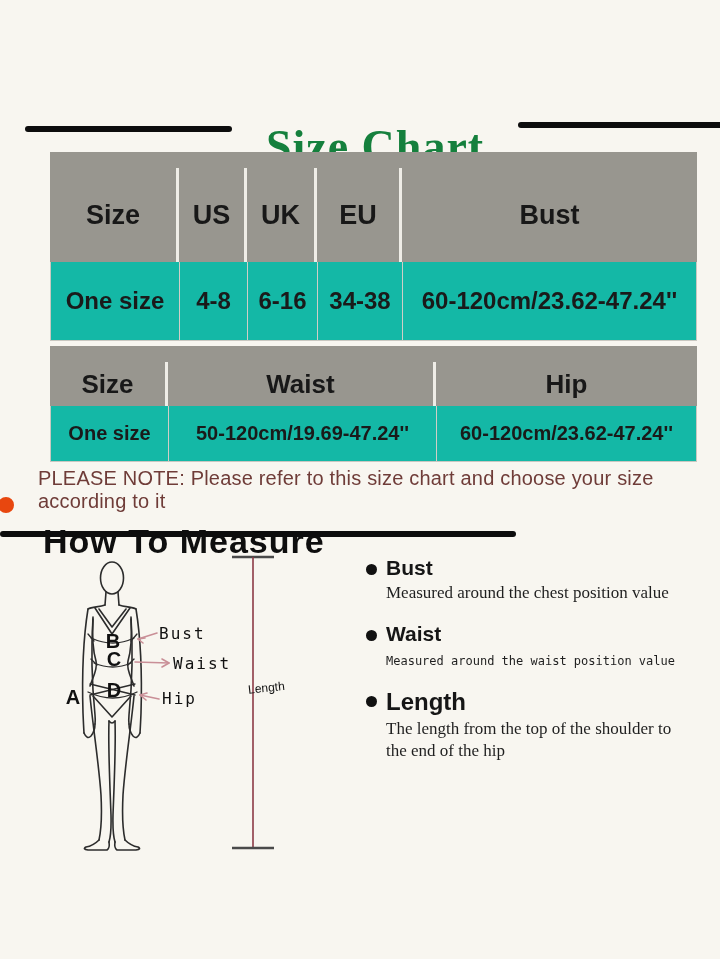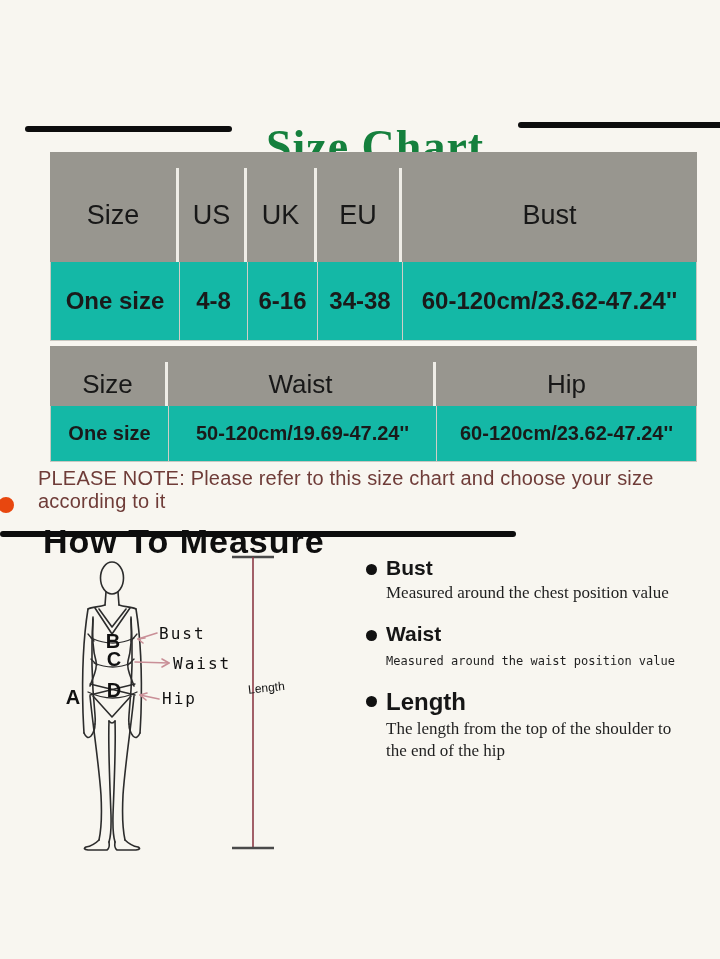--- a/index.html
+++ b/index.html
@@ -26,21 +26,21 @@
 
   
   .table { position:absolute; left:50px; width:647px; }
   .t1 { top:152px; }
   .t2 { top:346px; }
   .thead { display:flex; background:#98968f; }
   .t1 .thead { height:110px; }
   .t2 .thead { height:60px; }
   .th {
     display:flex; align-items:center; justify-content:center;
-    font-weight:400; color:#181818;
+    font-weight:700; color:#181818;
     border-right:3px solid #efede7;
     margin-top:16px;
   }
   .t1 .th { font-size:27px; }
   .t2 .th { font-size:26px; }
   .th:last-child { border-right:none; }
   .trow { display:flex; background:#14b8a6; border:1px solid #c9c8c1; border-top:none; }
   .t1 .trow { height:79px; }
   .t2 .trow { height:56px; }
   .td {

